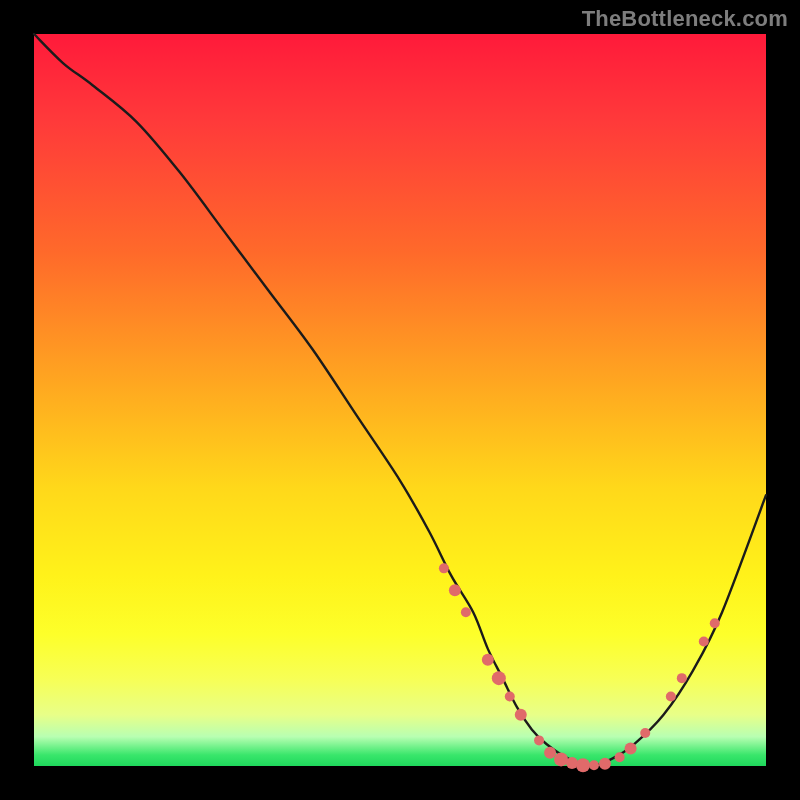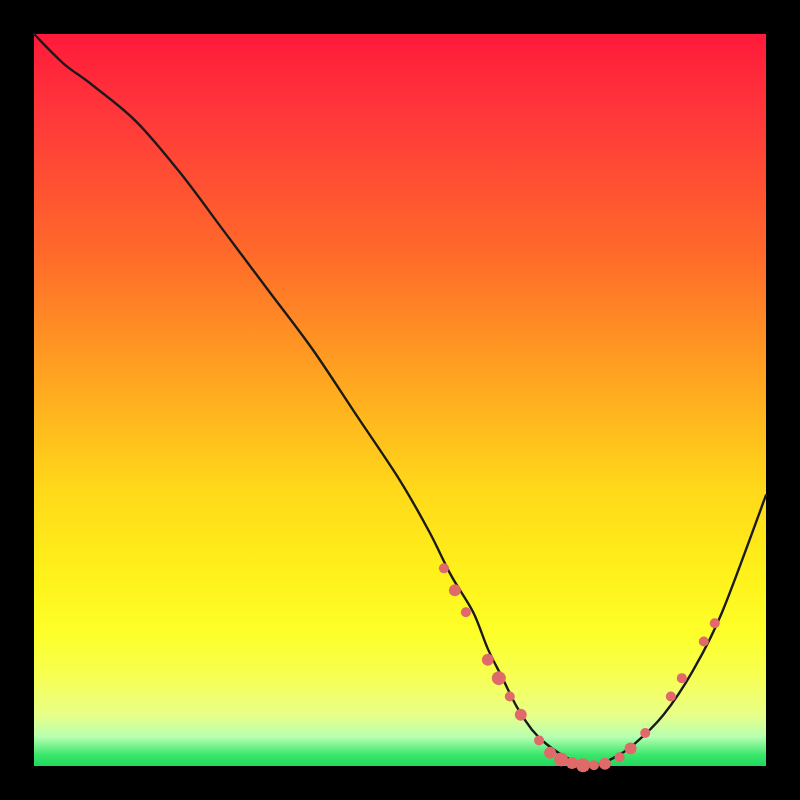--- a/index.html
+++ b/index.html
@@ -65,20 +65,21 @@
   }
   .marker {
     fill: #e06a6a;
     stroke: none;
   }
 </style>
 </head>
 <body>
 
 <div class="frame">
+  <div class="watermark">TheBottleneck.com</div>
   <div class="plot-area">
     <svg class="curve" viewBox="0 0 732 732">
       <path class="curve-path" d="M 0,0 C 4.88,4.8799999999999955 19.520000000000003,20.739999999999974 29.28,29.279999999999973 C 39.04,37.81999999999997 46.36,41.48 58.56,51.24000000000001 C 70.76,61.00000000000002 87.84,73.20000000000005 102.48,87.84000000000003 C 117.12,102.48000000000002 131.76000000000002,120.77999999999993 146.4,139.07999999999993 C 161.04,157.3799999999999 175.68,178.11999999999998 190.32,197.64 C 204.95999999999998,217.16 219.6,236.67999999999998 234.24,256.2 C 248.88000000000002,275.72 263.52000000000004,294.02000000000004 278.16,314.76000000000005 C 292.8,335.50000000000006 307.44,358.68 322.08,380.64 C 336.71999999999997,402.59999999999997 353.8,427 366,446.52 C 378.2,466.03999999999996 386.74,481.9 395.28000000000003,497.76 C 403.82000000000005,513.62 409.91999999999996,528.2600000000001 417.23999999999995,541.6800000000001 C 424.55999999999995,555.1 433.09999999999997,566.0799999999999 439.2,578.28 C 445.3,590.48 448.96,603.9 453.84,614.88 C 458.71999999999997,625.86 463.6,634.4 468.48,644.16 C 473.36,653.92 478.24,664.9000000000001 483.12,673.44 C 488,681.98 492.88000000000005,689.3 497.76000000000005,695.4 C 502.64000000000004,701.5 506.29999999999995,705.16 512.4,710.04 C 518.5,714.92 527.04,721.02 534.36,724.68 C 541.6800000000001,728.3399999999999 549,732 556.32,732 C 563.6400000000001,732 570.96,728.3399999999999 578.28,724.68 C 585.5999999999999,721.02 591.7,717.3599999999999 600.24,710.04 C 608.78,702.72 619.76,692.96 629.52,680.76 C 639.28,668.56 649.0400000000001,653.9200000000001 658.8000000000001,636.84 C 668.5600000000001,619.76 675.8799999999999,607.56 688.0799999999999,578.28 C 700.28,549 724.68,480.68 732,461.16"></path>
       <g>
           <circle cx="409.92" cy="534.36" r="5" class="marker"></circle>
           <circle cx="420.9" cy="556.3199999999999" r="6" class="marker"></circle>
           <circle cx="431.88" cy="578.28" r="5" class="marker"></circle>
           <circle cx="453.84" cy="625.86" r="6" class="marker"></circle>
           <circle cx="464.82" cy="644.16" r="7" class="marker"></circle>
           <circle cx="475.8" cy="662.46" r="5" class="marker"></circle>

